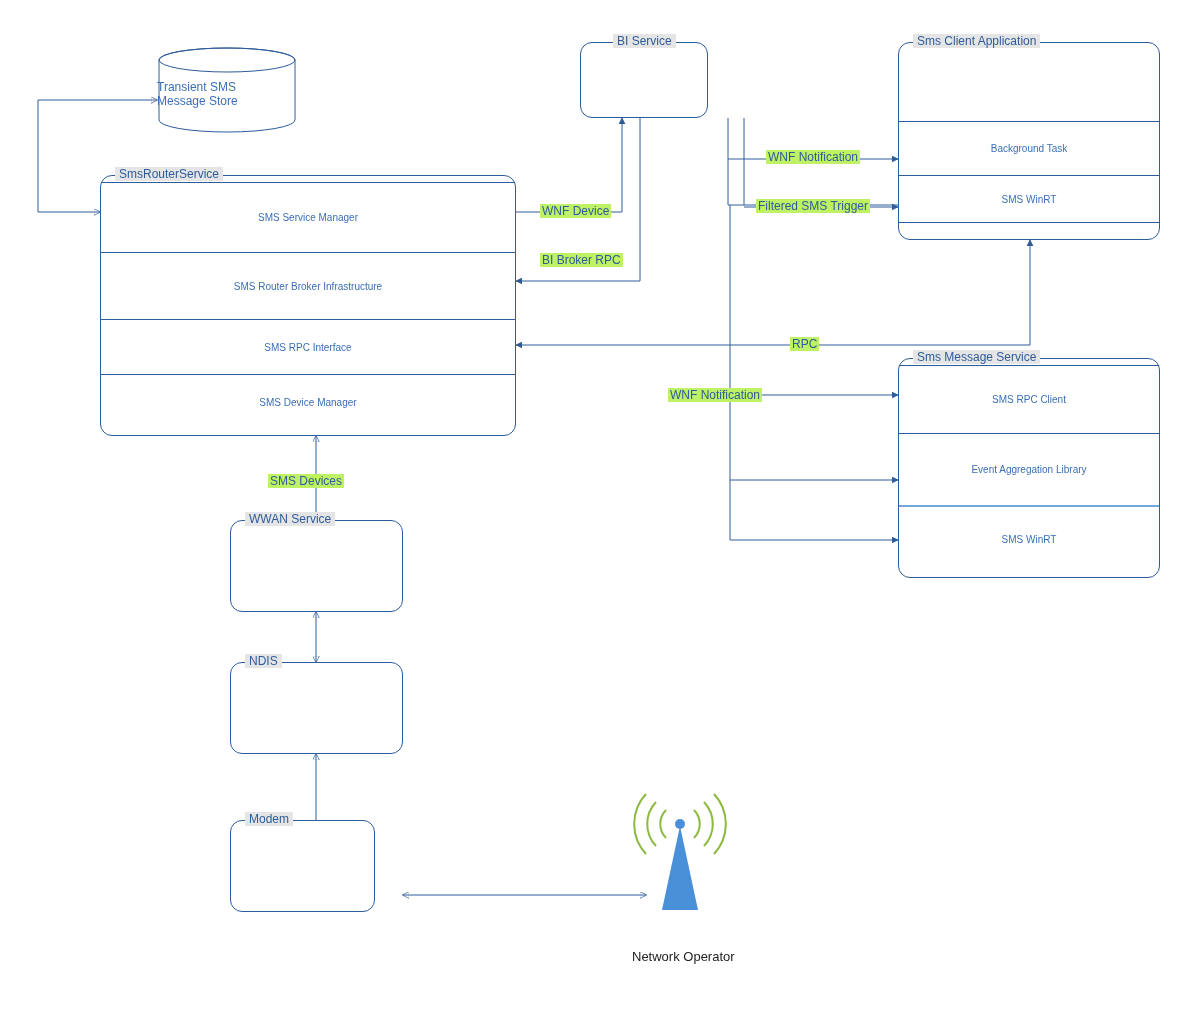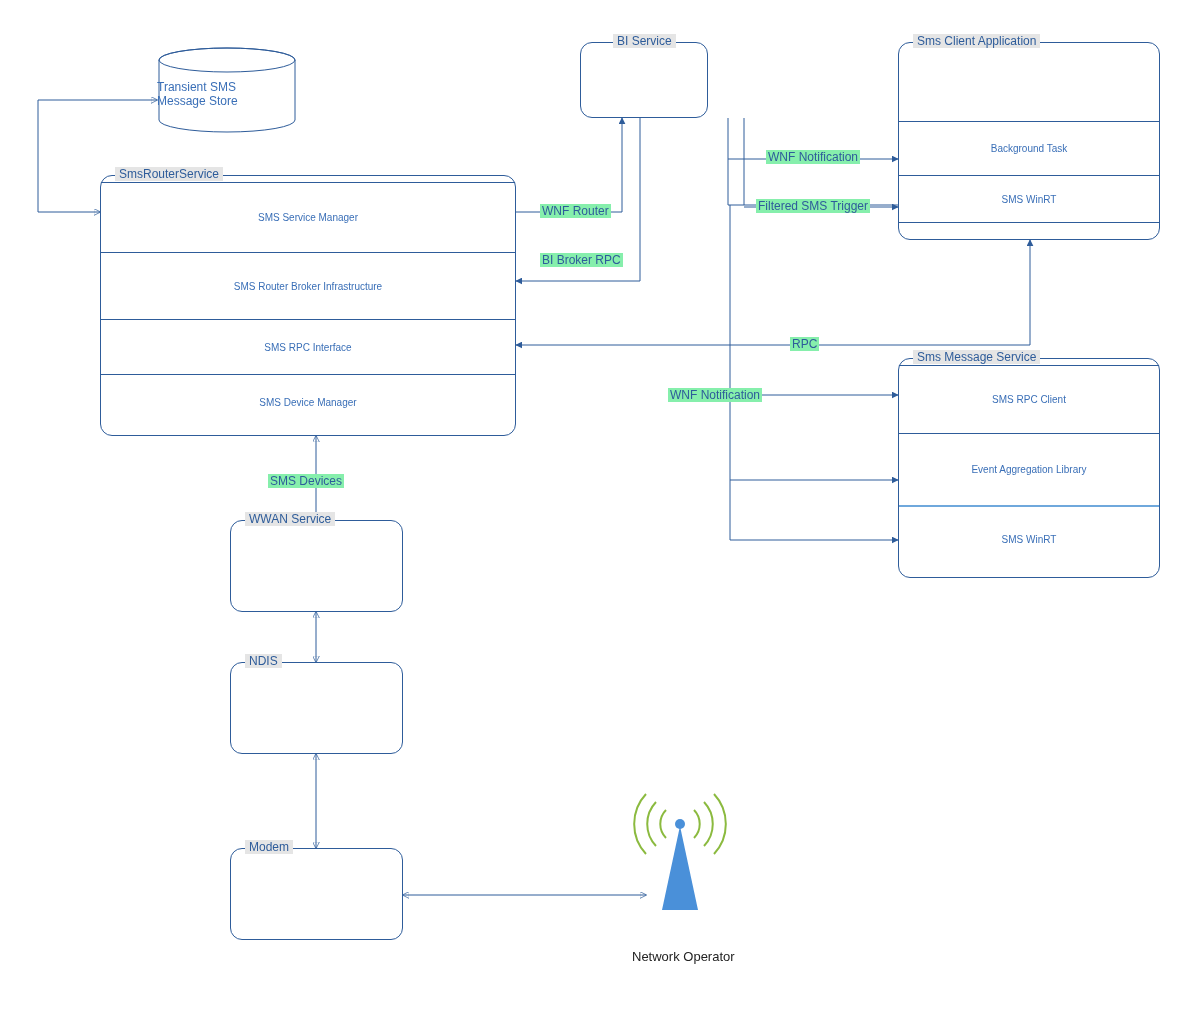--- a/index.html
+++ b/index.html
@@ -36,21 +36,21 @@
     font-size: 10px;
     display: flex;
     align-items: center;
     justify-content: center;
   }
   .row:first-of-type { border-top: none; }
   .edge-label {
     position: absolute;
     font-size: 12px;
     color: #2e5c9a;
-    background: #86efac;
+    background: #bef264;
     padding: 0 2px;
     white-space: nowrap;
   }
   .node-label {
     position: absolute;
     font-size: 13px;
     color: #222;
     white-space: nowrap;
   }
   svg.overlay {
@@ -163,25 +163,25 @@
 </div>
 
 <div class="box" style="left:230px; top:520px; width:173px; height:92px;">
   <div class="box-title">WWAN Service</div>
 </div>
 
 <div class="box" style="left:230px; top:662px; width:173px; height:92px;">
   <div class="box-title">NDIS</div>
 </div>
 
-<div class="box" style="left:230px; top:848px; width:173px; height:92px;">
+<div class="box" style="left:230px; top:820px; width:145px; height:92px;">
   <div class="box-title">Modem</div>
 </div>
 
 <div class="node-label" style="left:632px; top:920px;margin-top:29px;">Network Operator</div>
 
-<div class="edge-label" style="left:540px; top:204px;">WNF Router</div>
+<div class="edge-label" style="left:540px; top:204px;">WNF Device</div>
 <div class="edge-label" style="left:540px; top:253px;">BI Broker RPC</div>
 <div class="edge-label" style="left:766px; top:150px;">WNF Notification</div>
 <div class="edge-label" style="left:756px; top:199px;">Filtered SMS Trigger</div>
 <div class="edge-label" style="left:790px; top:337px;">RPC</div>
 <div class="edge-label" style="left:668px; top:388px;">WNF Notification</div>
 <div class="edge-label" style="left:268px; top:474px;">SMS Devices</div>
 
 </body></html>

